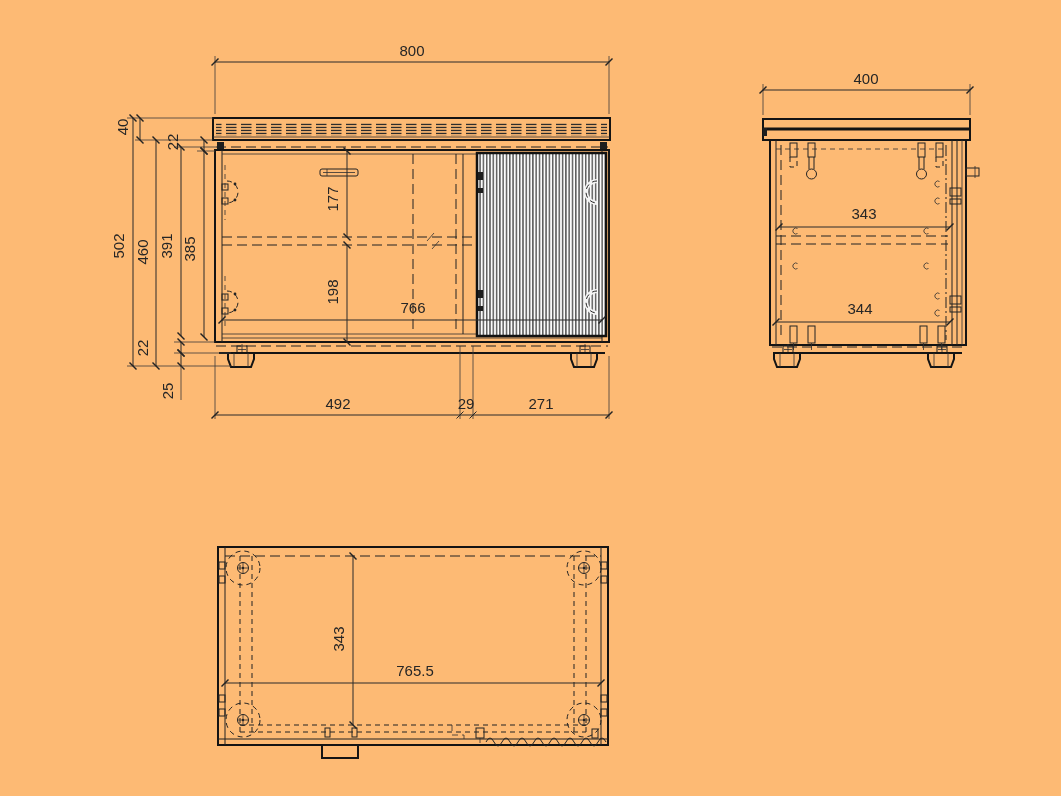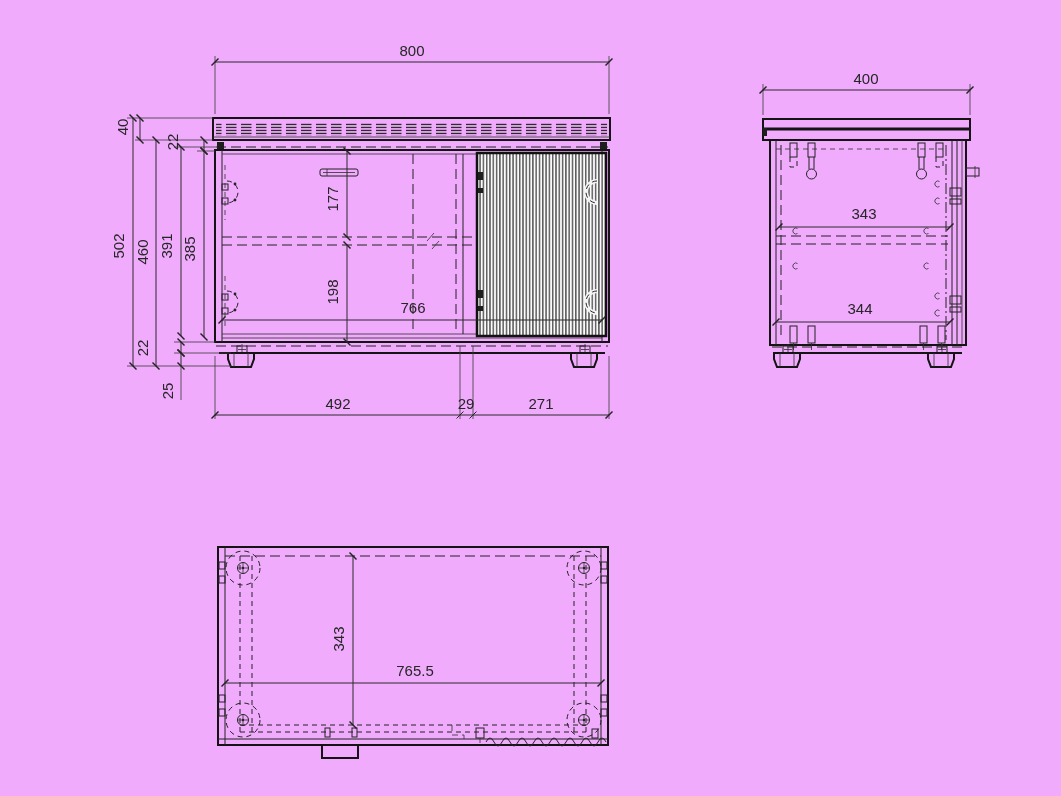--- a/index.html
+++ b/index.html
@@ -1,16 +1,16 @@
 <!DOCTYPE html>
 <html><head>
 <meta charset="utf-8">
 <style>
   html,body{margin:0;padding:0;background:#ffffff;}
-  .stage{width:1061px;height:796px;background:#f0abfc;position:relative;overflow:hidden;
+  .stage{width:1061px;height:796px;background:#fdba74;position:relative;overflow:hidden;
          font-family:"Liberation Sans",sans-serif;}
   svg{display:block;}
   .ln  {stroke:#232323;stroke-width:1;fill:none;}
   .ln2 {stroke:#141414;stroke-width:2;fill:none;}
   .thin{stroke:#303030;stroke-width:0.8;fill:none;}
   .ext {stroke:#3a3a3a;stroke-width:0.8;fill:none;}
   .dim {stroke:#2a2a2a;stroke-width:1;fill:none;}
   .dash {stroke-dasharray:10,5;}
   .dash2{stroke-dasharray:5,4;}
   .dashdot{stroke-dasharray:11,3,2,3;}

